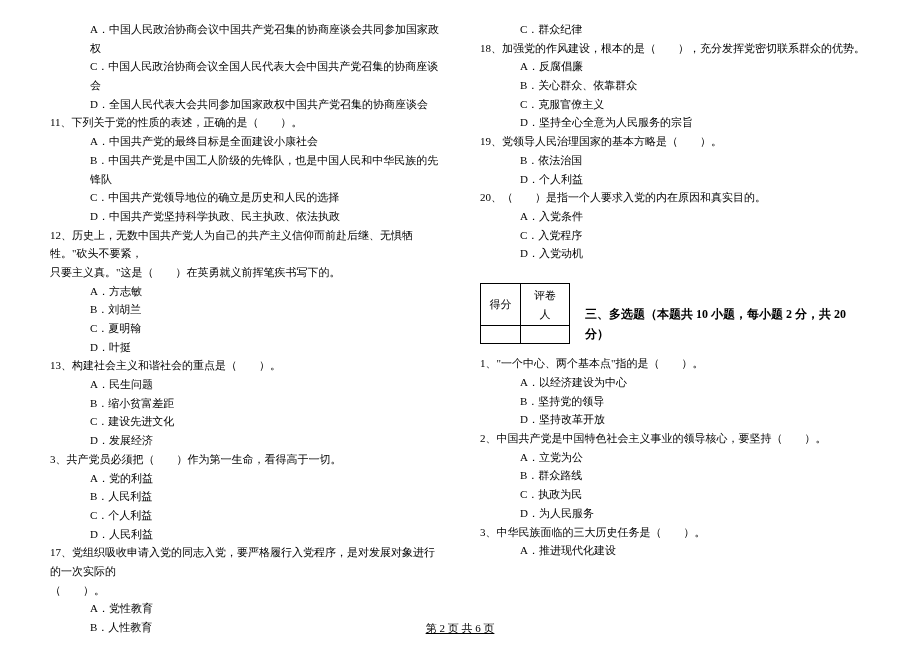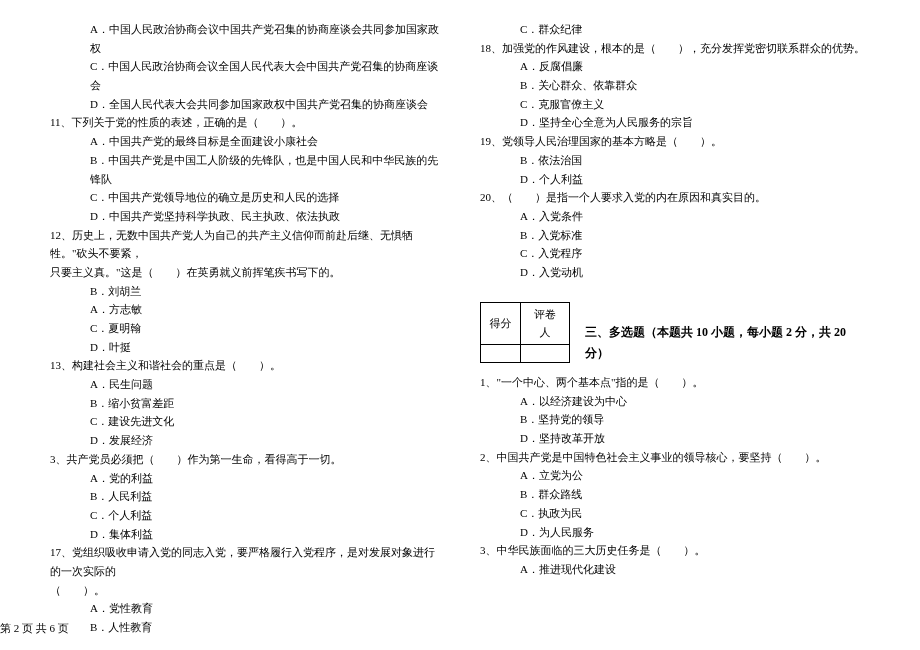--- a/index.html
+++ b/index.html
@@ -49,56 +49,57 @@
     }
     .section-title {
       font-weight: bold;
       font-size: 12px;
     }
     .footer {
       position: absolute;
       bottom: 12px;
       left: 0;
       right: 0;
-      text-align: left;
+      text-align: center;
       font-size: 11px;
+      text-decoration: underline;
     }
   </style>
 </head>
 <body>
 
 <div class="column">
   <div class="option-line">A．中国人民政治协商会议中国共产党召集的协商座谈会共同参加国家政权</div>
   <div class="option-line">C．中国人民政治协商会议全国人民代表大会中国共产党召集的协商座谈会</div>
   <div class="option-line">D．全国人民代表大会共同参加国家政权中国共产党召集的协商座谈会</div>
 
   <div class="question-line">11、下列关于党的性质的表述，正确的是（　　）。</div>
   <div class="option-line">A．中国共产党的最终目标是全面建设小康社会</div>
   <div class="option-line">B．中国共产党是中国工人阶级的先锋队，也是中国人民和中华民族的先锋队</div>
   <div class="option-line">C．中国共产党领导地位的确立是历史和人民的选择</div>
   <div class="option-line">D．中国共产党坚持科学执政、民主执政、依法执政</div>
 
   <div class="question-line">12、历史上，无数中国共产党人为自己的共产主义信仰而前赴后继、无惧牺牲。"砍头不要紧，</div>
   <div class="question-line">只要主义真。"这是（　　）在英勇就义前挥笔疾书写下的。</div>
+  <div class="option-line">A．方志敏</div>
   <div class="option-line">B．刘胡兰</div>
-  <div class="option-line">A．方志敏</div>
   <div class="option-line">C．夏明翰</div>
   <div class="option-line">D．叶挺</div>
 
   <div class="question-line">13、构建社会主义和谐社会的重点是（　　）。</div>
   <div class="option-line">A．民生问题</div>
   <div class="option-line">B．缩小贫富差距</div>
   <div class="option-line">C．建设先进文化</div>
   <div class="option-line">D．发展经济</div>
 
   <div class="question-line">3、共产党员必须把（　　）作为第一生命，看得高于一切。</div>
   <div class="option-line">A．党的利益</div>
   <div class="option-line">B．人民利益</div>
   <div class="option-line">C．个人利益</div>
-  <div class="option-line">D．集体利益</div>
+  <div class="option-line">D．人民利益</div>
 
   <div class="question-line">17、党组织吸收申请入党的同志入党，要严格履行入党程序，是对发展对象进行的一次实际的</div>
   <div class="question-line">（　　）。</div>
   <div class="option-line">A．党性教育</div>
   <div class="option-line">B．人性教育</div>
 
 </div>
 
 <div class="column">
   <div class="option-line">C．群众纪律</div>
@@ -108,21 +109,20 @@
   <div class="option-line">B．关心群众、依靠群众</div>
   <div class="option-line">C．克服官僚主义</div>
   <div class="option-line">D．坚持全心全意为人民服务的宗旨</div>
 
   <div class="question-line">19、党领导人民治理国家的基本方略是（　　）。</div>
   <div class="option-line">B．依法治国</div>
   <div class="option-line">D．个人利益</div>
 
   <div class="question-line">20、（　　）是指一个人要求入党的内在原因和真实目的。</div>
   <div class="option-line">A．入党条件</div>
-  <div class="option-line">B．入党标准</div>
   <div class="option-line">C．入党程序</div>
   <div class="option-line">D．入党动机</div>
 
   <div class="section-header">
     <table class="score-box">
       <tbody>
           <tr>
         <td>得分</td>
         <td>评卷人</td>
       </tr>

